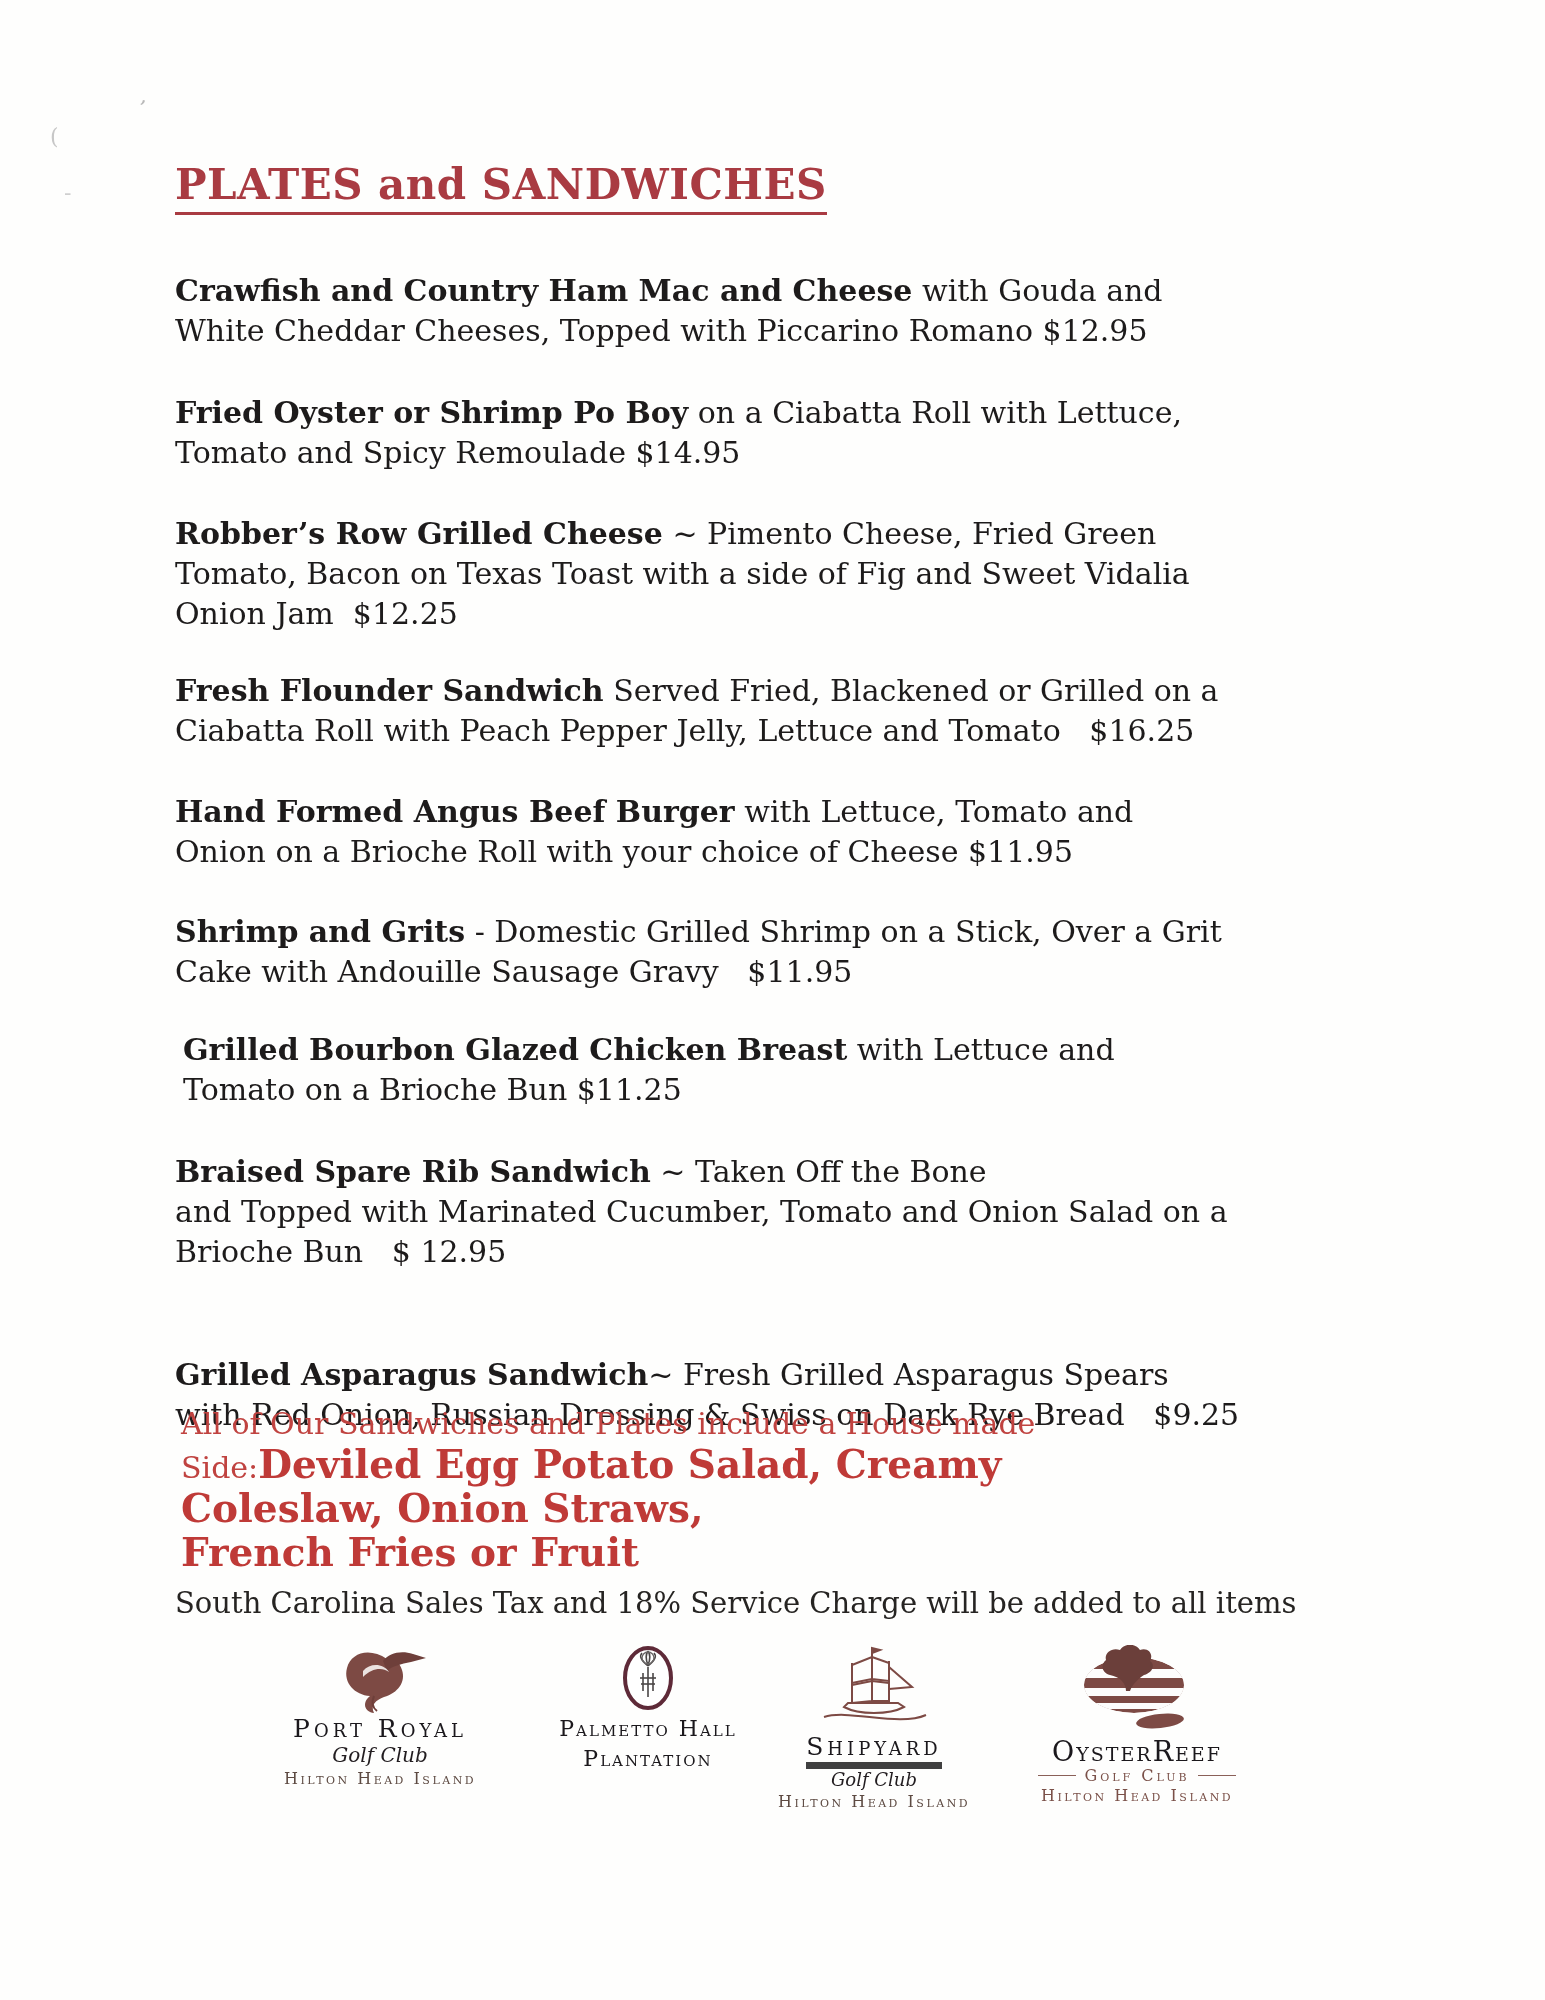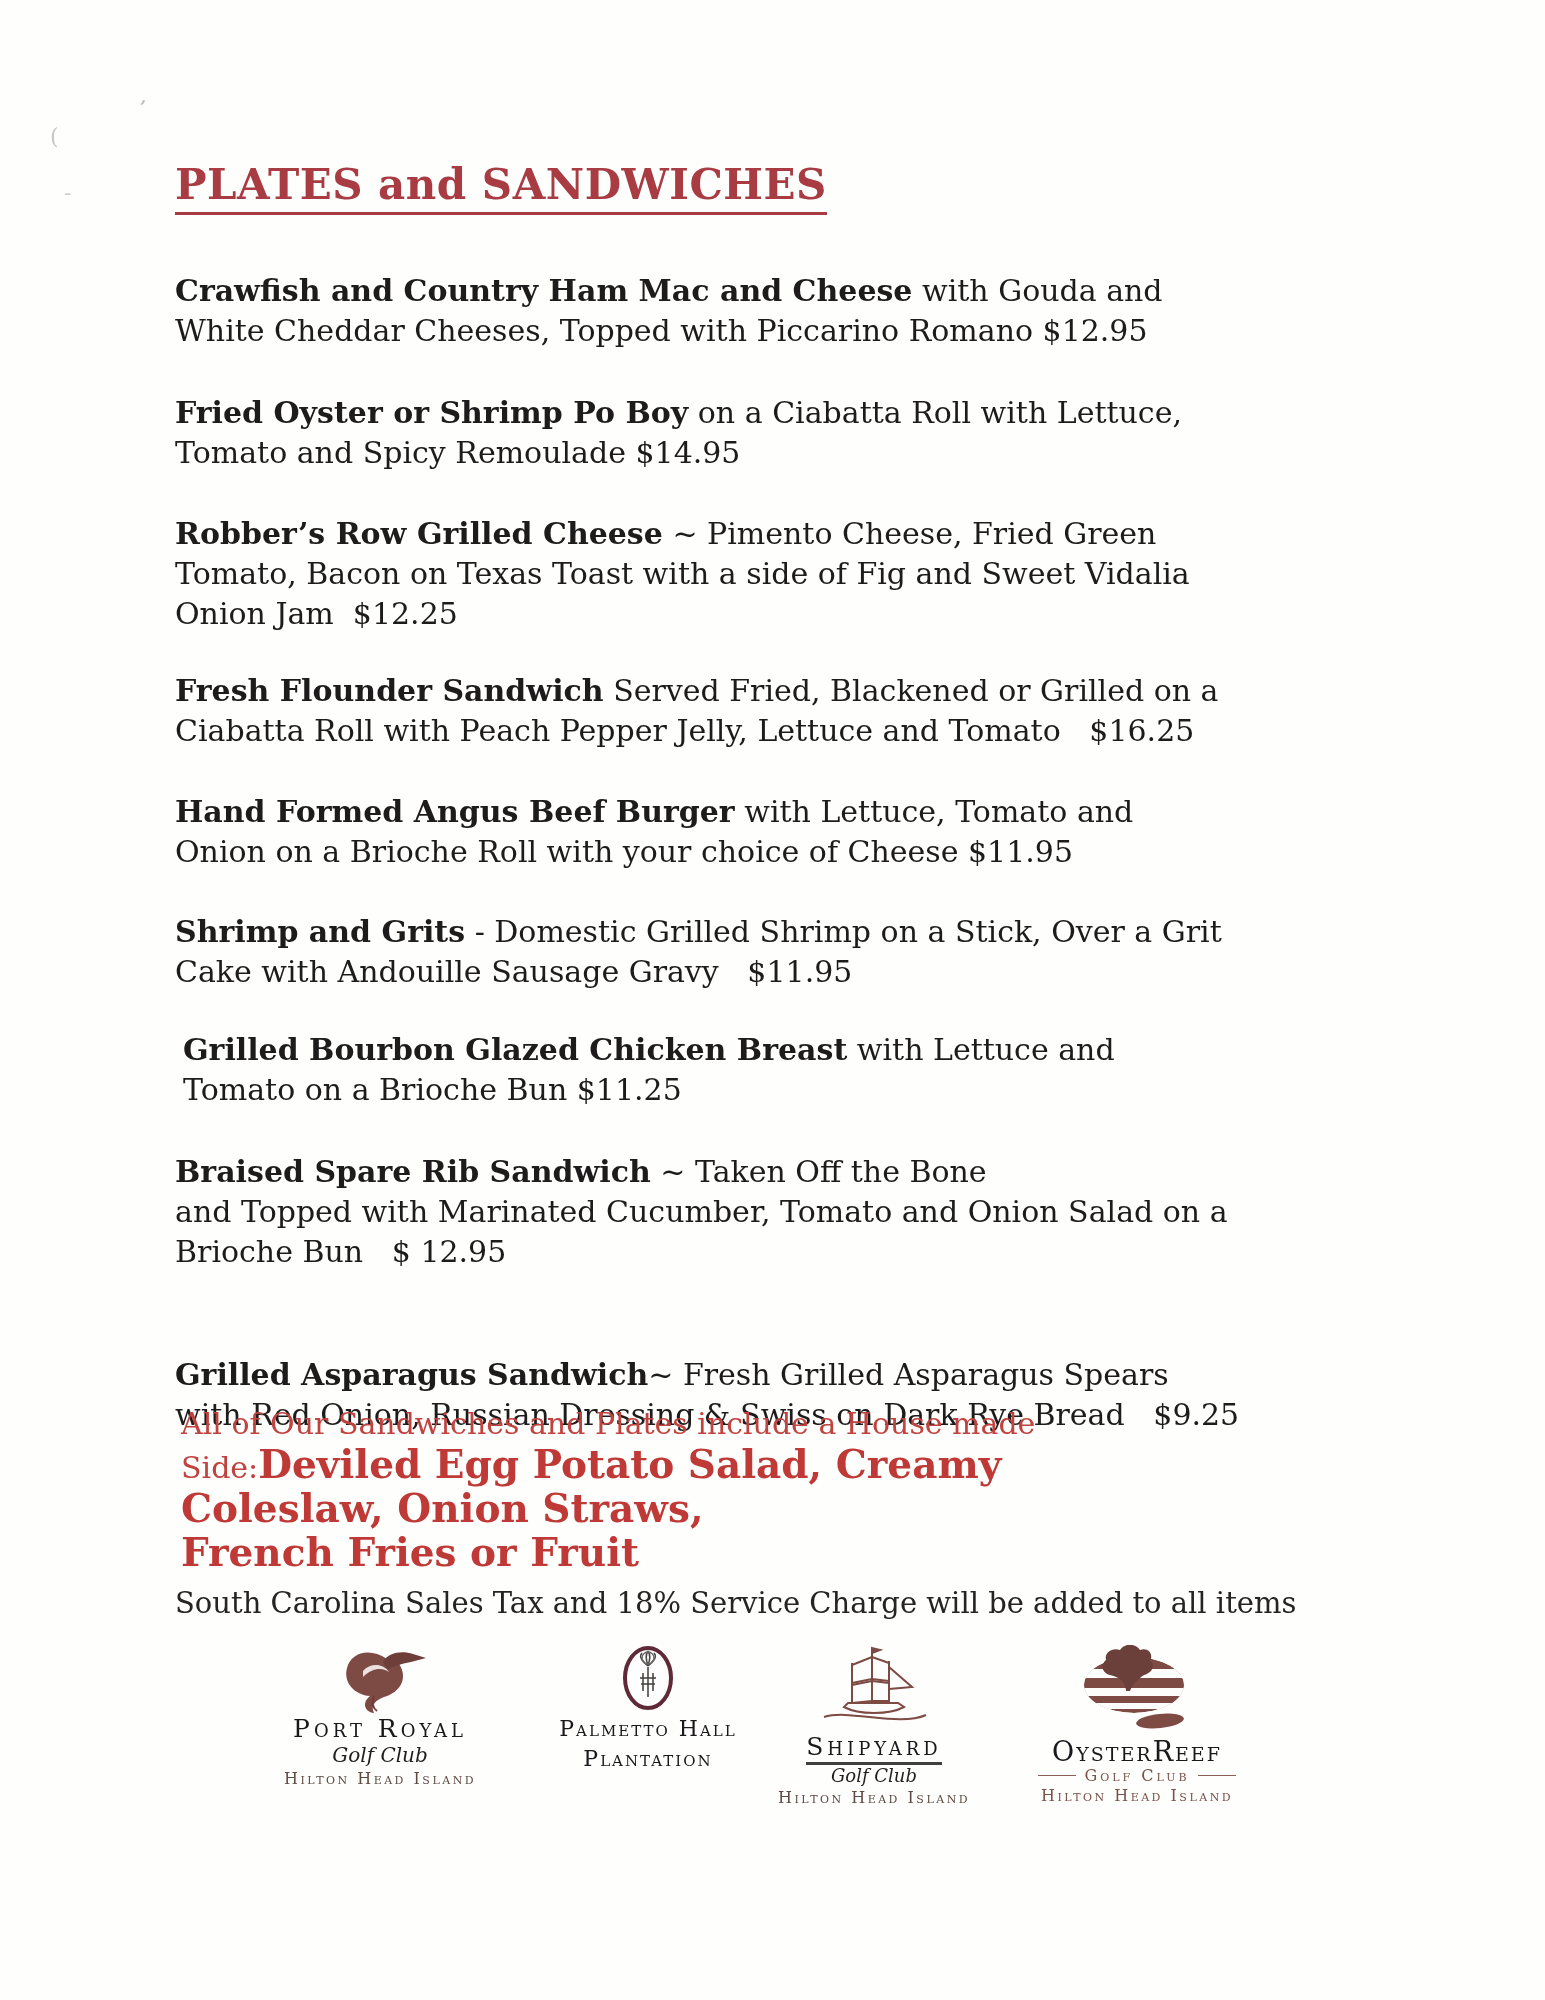--- a/index.html
+++ b/index.html
@@ -65,21 +65,21 @@
   }
   .logo-script{
     font-style:italic;font-size:20px;color:#221d20;line-height:1.2;
     font-family:"DejaVu Serif","Liberation Serif",serif;
   }
   .logo-sub{
     font-variant:small-caps;font-size:16px;letter-spacing:2.5px;
     color:#5d4a42;margin-top:4px;line-height:1;
   }
   #logo-ph .logo-title{letter-spacing:2px;font-size:22px;margin-top:6px;}
-  #logo-sy .logo-title{display:inline-block;border-bottom:3px solid #404040;padding-bottom:1px;}
+  #logo-sy .logo-title{display:inline-block;border-bottom:7px solid #404040;padding-bottom:1px;}
   #logo-sy .logo-script{font-size:18px;}
   #logo-or .logo-title{letter-spacing:2px;font-size:27px;}
   .gc-row{
     display:flex;align-items:center;justify-content:center;gap:8px;
     color:#7a5048;font-variant:small-caps;font-size:16px;letter-spacing:3px;line-height:1.1;
   }
   .gc-row .rule{width:38px;border-top:1px solid #8a6058;height:0;}
   #logo-or .logo-sub{color:#7a5048;}
 </style>
 </head>

